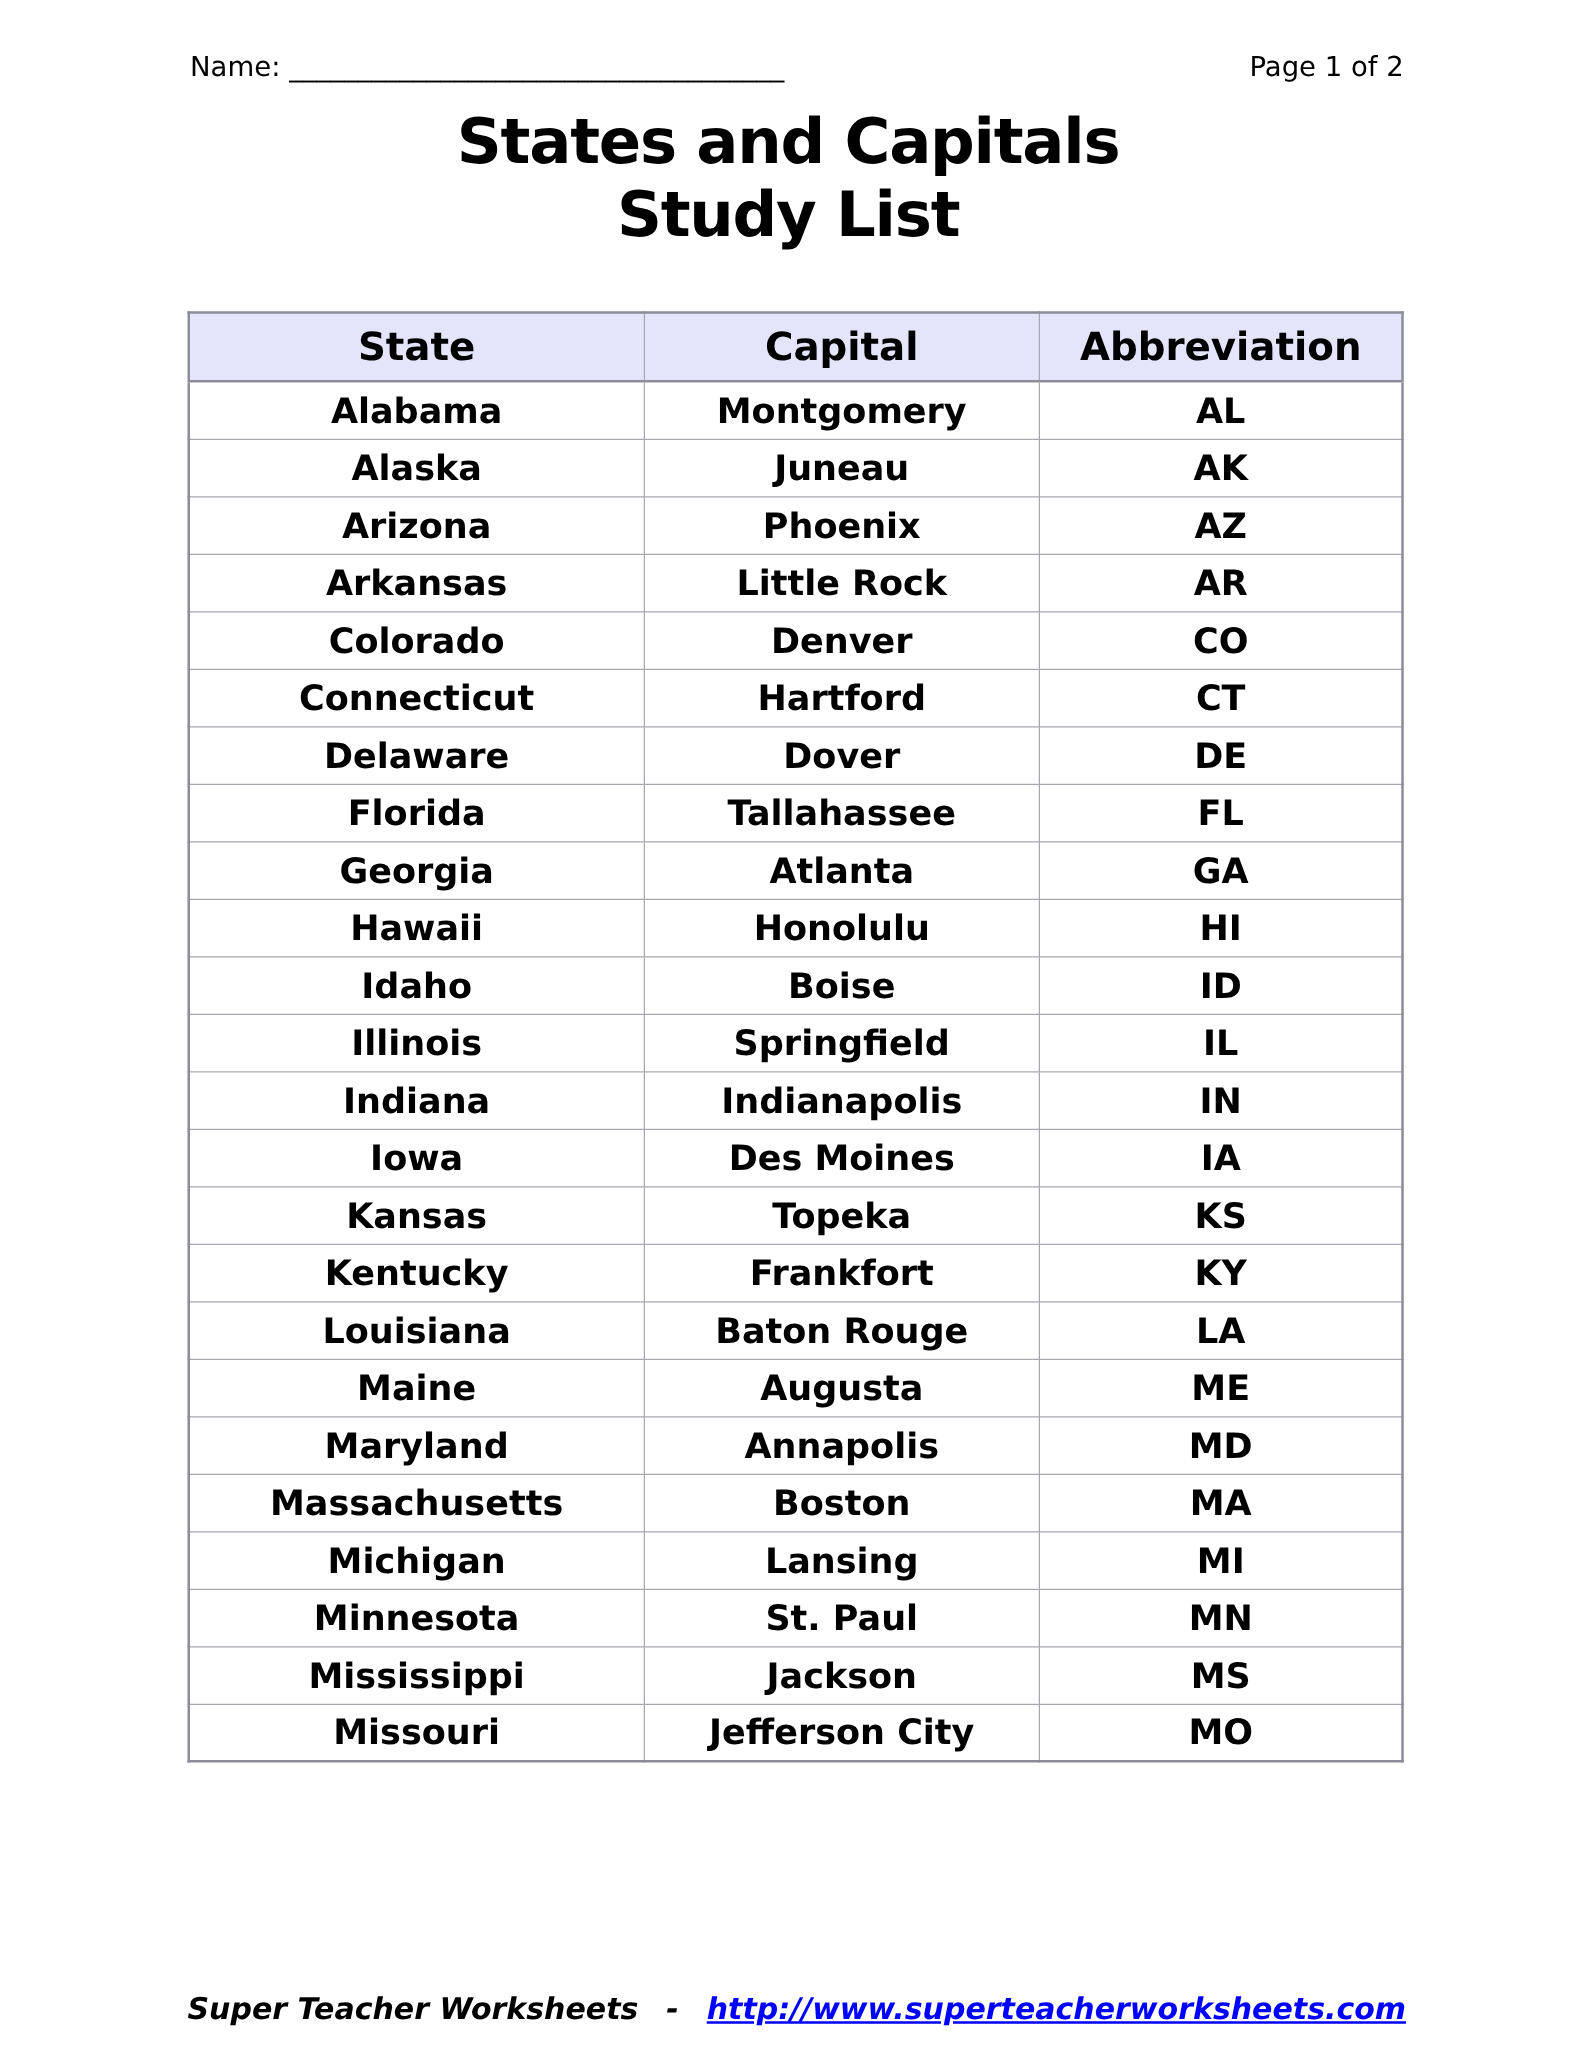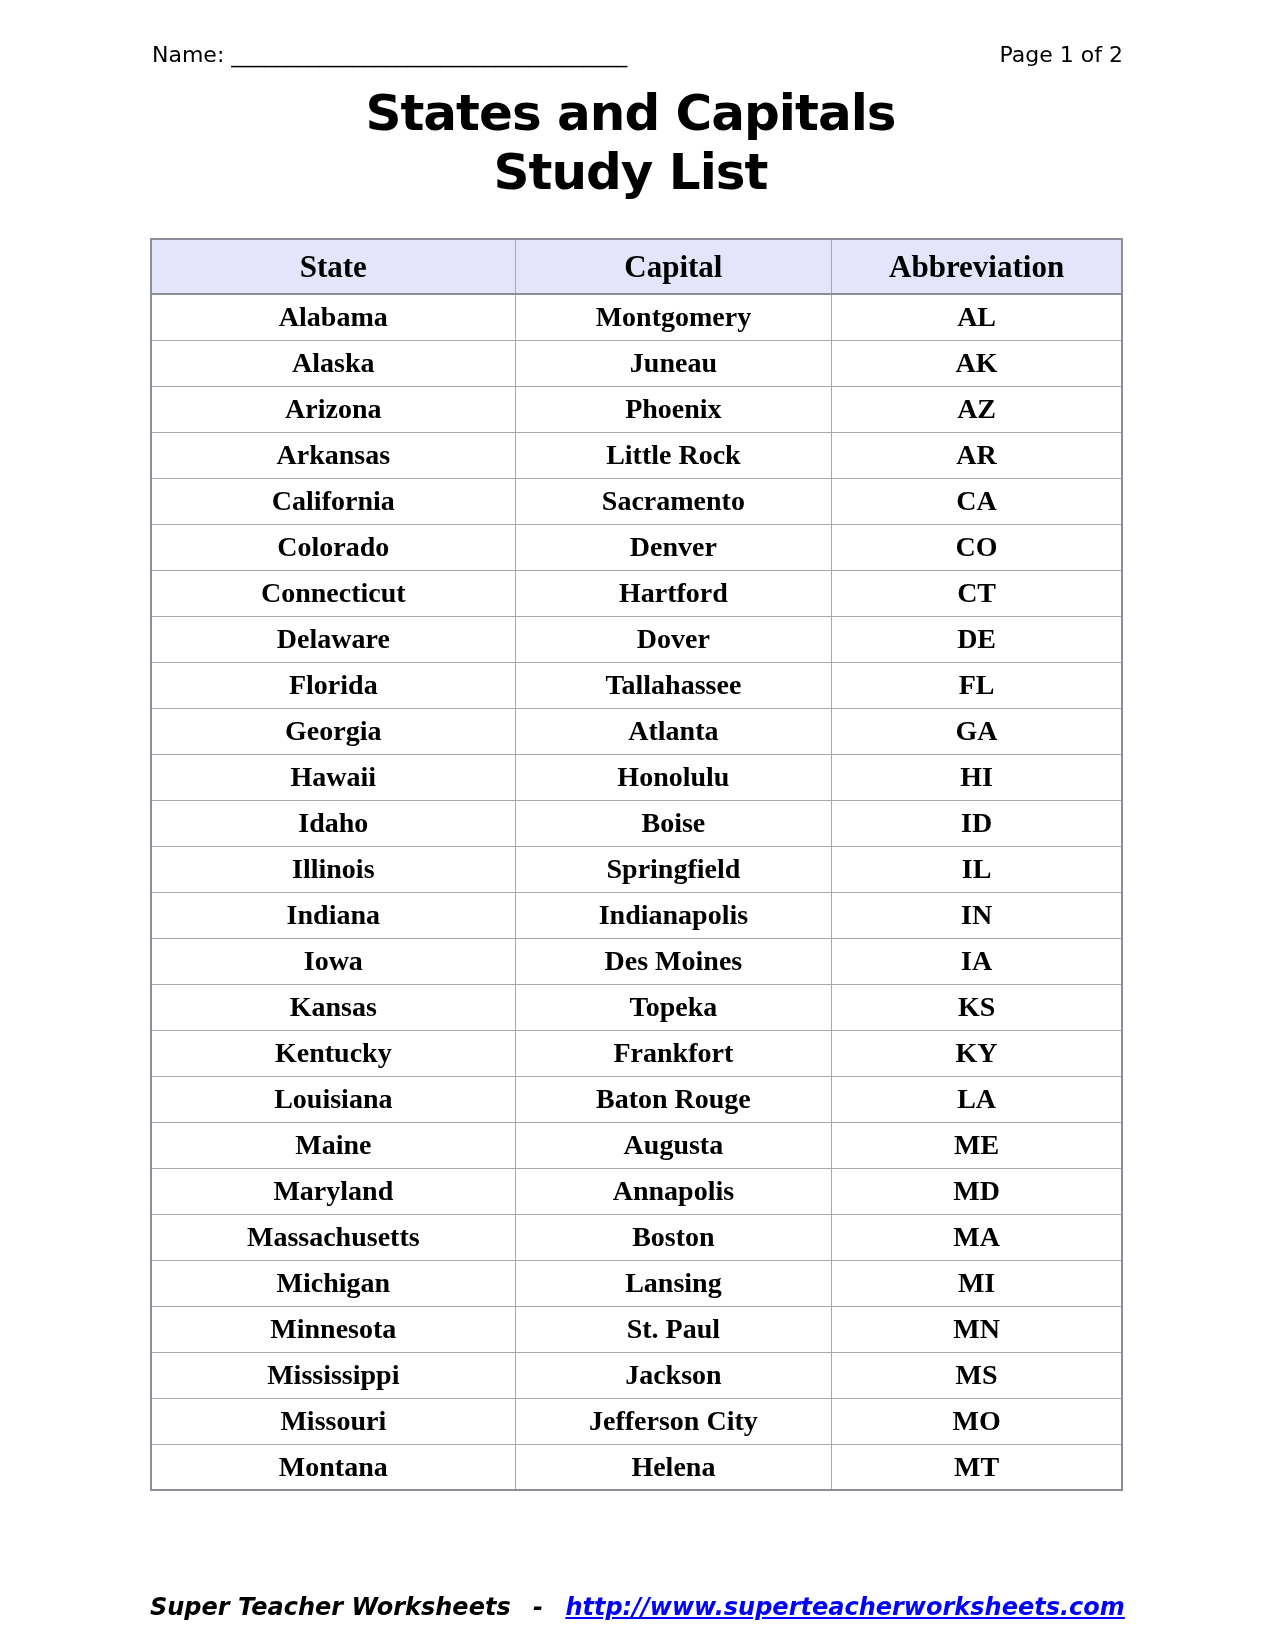--- a/index.html
+++ b/index.html
@@ -29,26 +29,25 @@
     top: 84px; left: 144px; width: 973px;
     margin: 0;
     text-align: center;
     font-size: 50px;
     line-height: 59px;
     font-weight: bold;
     letter-spacing: -1px;
   }
   table.states-table {
     position: absolute;
-    top: 238px; left: 150px;
+    top: 249px; left: 150px;
     width: 973px;
     border-collapse: collapse;
     table-layout: fixed;
     border: 2px solid var(--border-outer, #8d8d99);
-    font-family: Liberation Serif, serif;
   }
   table.states-table col.col-state  { width: 37.5%; }
   table.states-table col.col-cap    { width: 32.6%; }
   table.states-table col.col-abbr   { width: 29.9%; }
   table.states-table th {
     background: var(--header-bg, #e4e4fa);
     height: 55px;
     font-size: 31px;
     font-weight: bold;
     text-align: center;
@@ -126,25 +125,20 @@
         <td>Arizona</td>
         <td>Phoenix</td>
         <td>AZ</td>
       </tr>
       <tr>
         <td>Arkansas</td>
         <td>Little Rock</td>
         <td>AR</td>
       </tr>
       <tr>
-        <td>California</td>
-        <td>Sacramento</td>
-        <td>CA</td>
-      </tr>
-      <tr>
         <td>Colorado</td>
         <td>Denver</td>
         <td>CO</td>
       </tr>
       <tr>
         <td>Connecticut</td>
         <td>Hartford</td>
         <td>CT</td>
       </tr>
       <tr>
@@ -229,25 +223,20 @@
       </tr>
       <tr>
         <td>Mississippi</td>
         <td>Jackson</td>
         <td>MS</td>
       </tr>
       <tr>
         <td>Missouri</td>
         <td>Jefferson City</td>
         <td>MO</td>
-      </tr>
-      <tr>
-        <td>Montana</td>
-        <td>Helena</td>
-        <td>MT</td>
       </tr>
     </tbody>
 </table>
 
 <div class="doc-footer">
   <span>Super Teacher Worksheets</span>
   <span class="sep">-</span>
   <a href="#">http://www.superteacherworksheets.com</a>
 </div>
 

